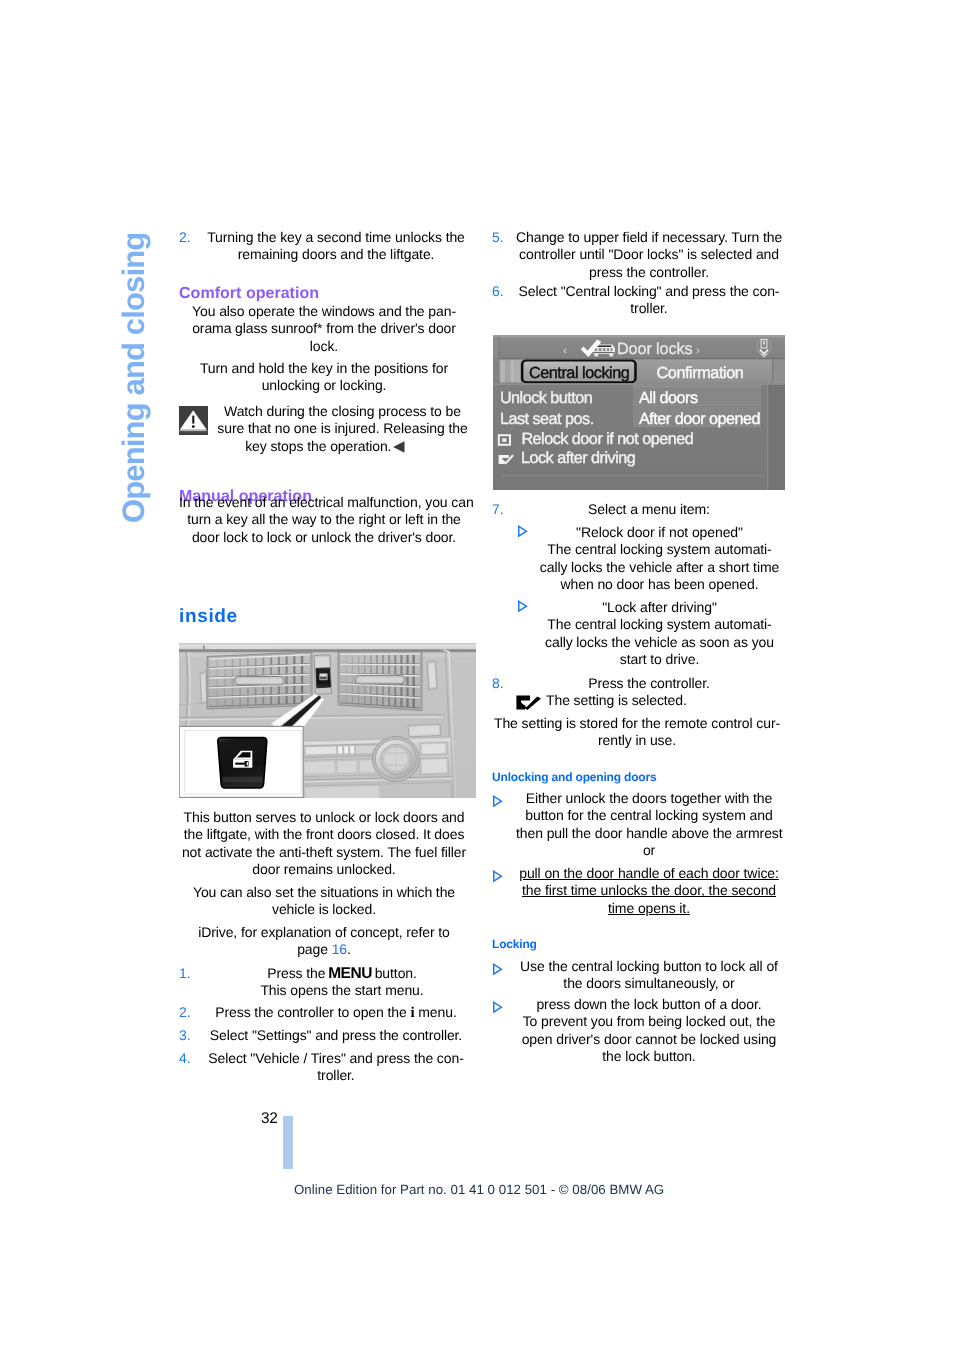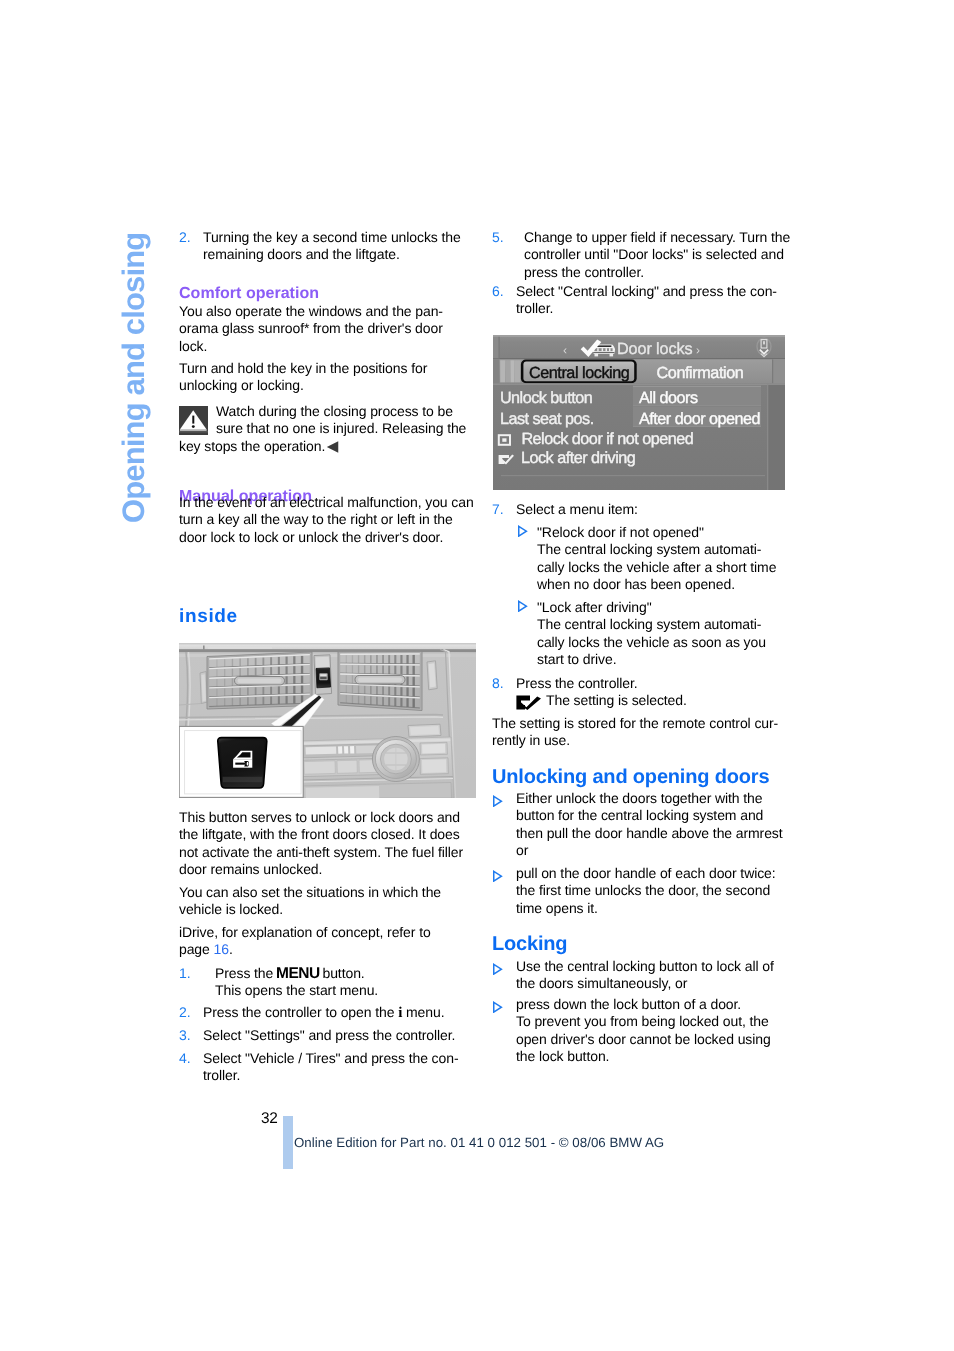--- a/index.html
+++ b/index.html
@@ -24,24 +24,24 @@
   }
 
   
   .col{position:absolute;width:290px;}
   #col-left{left:179px;top:0;}
   #col-right{left:492px;top:0;}
 
   .blk{position:absolute;left:0;width:290px;}
 
   p{margin:0;}
-  .body{font-size:14px;line-height:17.45px;letter-spacing:-0.1px;color:#000;white-space:nowrap;}
+  .body{font-size:14px;line-height:17.45px;letter-spacing:-0.1px;color:#000;white-space:nowrap;text-align:center;}
   .h2{font-size:16px;font-weight:bold;color:#8b5cf6;line-height:17px;letter-spacing:0.03px;}
   .h1{font-size:19px;font-weight:bold;color:#0a6bf2;line-height:24.5px;letter-spacing:0.65px;}
-  .h3{font-size:20px;font-weight:bold;color:#0a6bf2;line-height:17px;letter-spacing:-0.18px;}
+  .h3{font-size:12px;font-weight:bold;color:#0a6bf2;line-height:17px;letter-spacing:-0.18px;}
   .num{position:absolute;color:#1b7cf0;font-size:14px;line-height:17.45px;}
   .pagelink{color:#2a6ef0;}
   .tri-o{position:absolute;width:11px;height:12px;display:block;}
   .tri-o svg{display:block;}
   .warn-icon{position:absolute;left:0;top:3px;width:29px;height:29px;display:block;}
   .warn-icon svg{display:block;}
   .endmark{font-size:15px;color:#3a3a3a;position:relative;top:0.5px;left:1.5px;}
   .menukey{font-weight:bold;font-size:15.5px;letter-spacing:-0.45px;}
   .ikey{font-weight:bold;font-family:"Liberation Serif",serif;font-size:15px;}
   .idrive{filter:blur(0.4px);}
@@ -433,21 +433,21 @@
         <span>Select "Vehicle / Tires" and press the con-</span><br>
         <span>troller.</span>
       </p>
     </div>
   </div>
 
   <div class="col" id="col-right">
 
     <div class="blk" style="top:229px;">
       <span class="num" style="left:0;top:0;">5.</span>
-      <p class="body" style="margin-left:32px;">
+      <p class="body" style="margin-left:24px;">
         <span>Change to upper field if necessary. Turn the</span><br>
         <span>controller until "Door locks" is selected and</span><br>
         <span>press the controller.</span>
       </p>
     </div>
 
     <div class="blk" style="top:283px;">
       <span class="num" style="left:0;top:0;">6.</span>
       <p class="body" style="margin-left:24px;">
         <span>Select "Central locking" and press the con-</span><br>
@@ -614,21 +614,21 @@
         <span>then pull the door handle above the armrest</span><br>
         <span>or</span>
       </p>
     </div>
     <div class="blk" style="top:865px;">
       <span class="tri-o" style="left:0px;top:5px;">
           <svg width="11" height="12" viewBox="0 0 11 12" aria-hidden="true">
             <path d="M1.75 1.3 L9.4 6.2 L1.75 11.1 Z" fill="none" stroke="#1f7bef" stroke-width="1.5" stroke-linejoin="miter"></path>
           </svg>
         </span>
-      <p class="body" style="margin-left:24px;">
+      <p class="body" style="margin-left:24px;text-decoration:underline;">
         <span>pull on the door handle of each door twice:</span><br>
         <span>the first time unlocks the door, the second</span><br>
         <span>time opens it.</span>
       </p>
     </div>
 
     <div class="blk h3" style="top:936px;">Locking</div>
     <div class="blk" style="top:958px;">
       <span class="tri-o" style="left:0px;top:5px;">
           <svg width="11" height="12" viewBox="0 0 11 12" aria-hidden="true">
@@ -650,14 +650,14 @@
         <span>press down the lock button of a door.</span><br>
         <span>To prevent you from being locked out, the</span><br>
         <span>open driver's door cannot be locked using</span><br>
         <span>the lock button.</span>
       </p>
     </div>
   </div>
 
   <div class="footer-num" style="left:261px;top:1110px;">32</div>
   <div class="footer-bar" style="left:283px;top:1116px;width:10px;height:53px;"></div>
-  <div class="footer-txt" style="left:294px;top:1135px;">Online Edition for Part no. 01 41 0 012 501 - © 08/06 BMW AG</div>
+  <div class="footer-txt" style="left:294px;top:1182px;">Online Edition for Part no. 01 41 0 012 501 - © 08/06 BMW AG</div>
 </div>
 
 </body></html>

